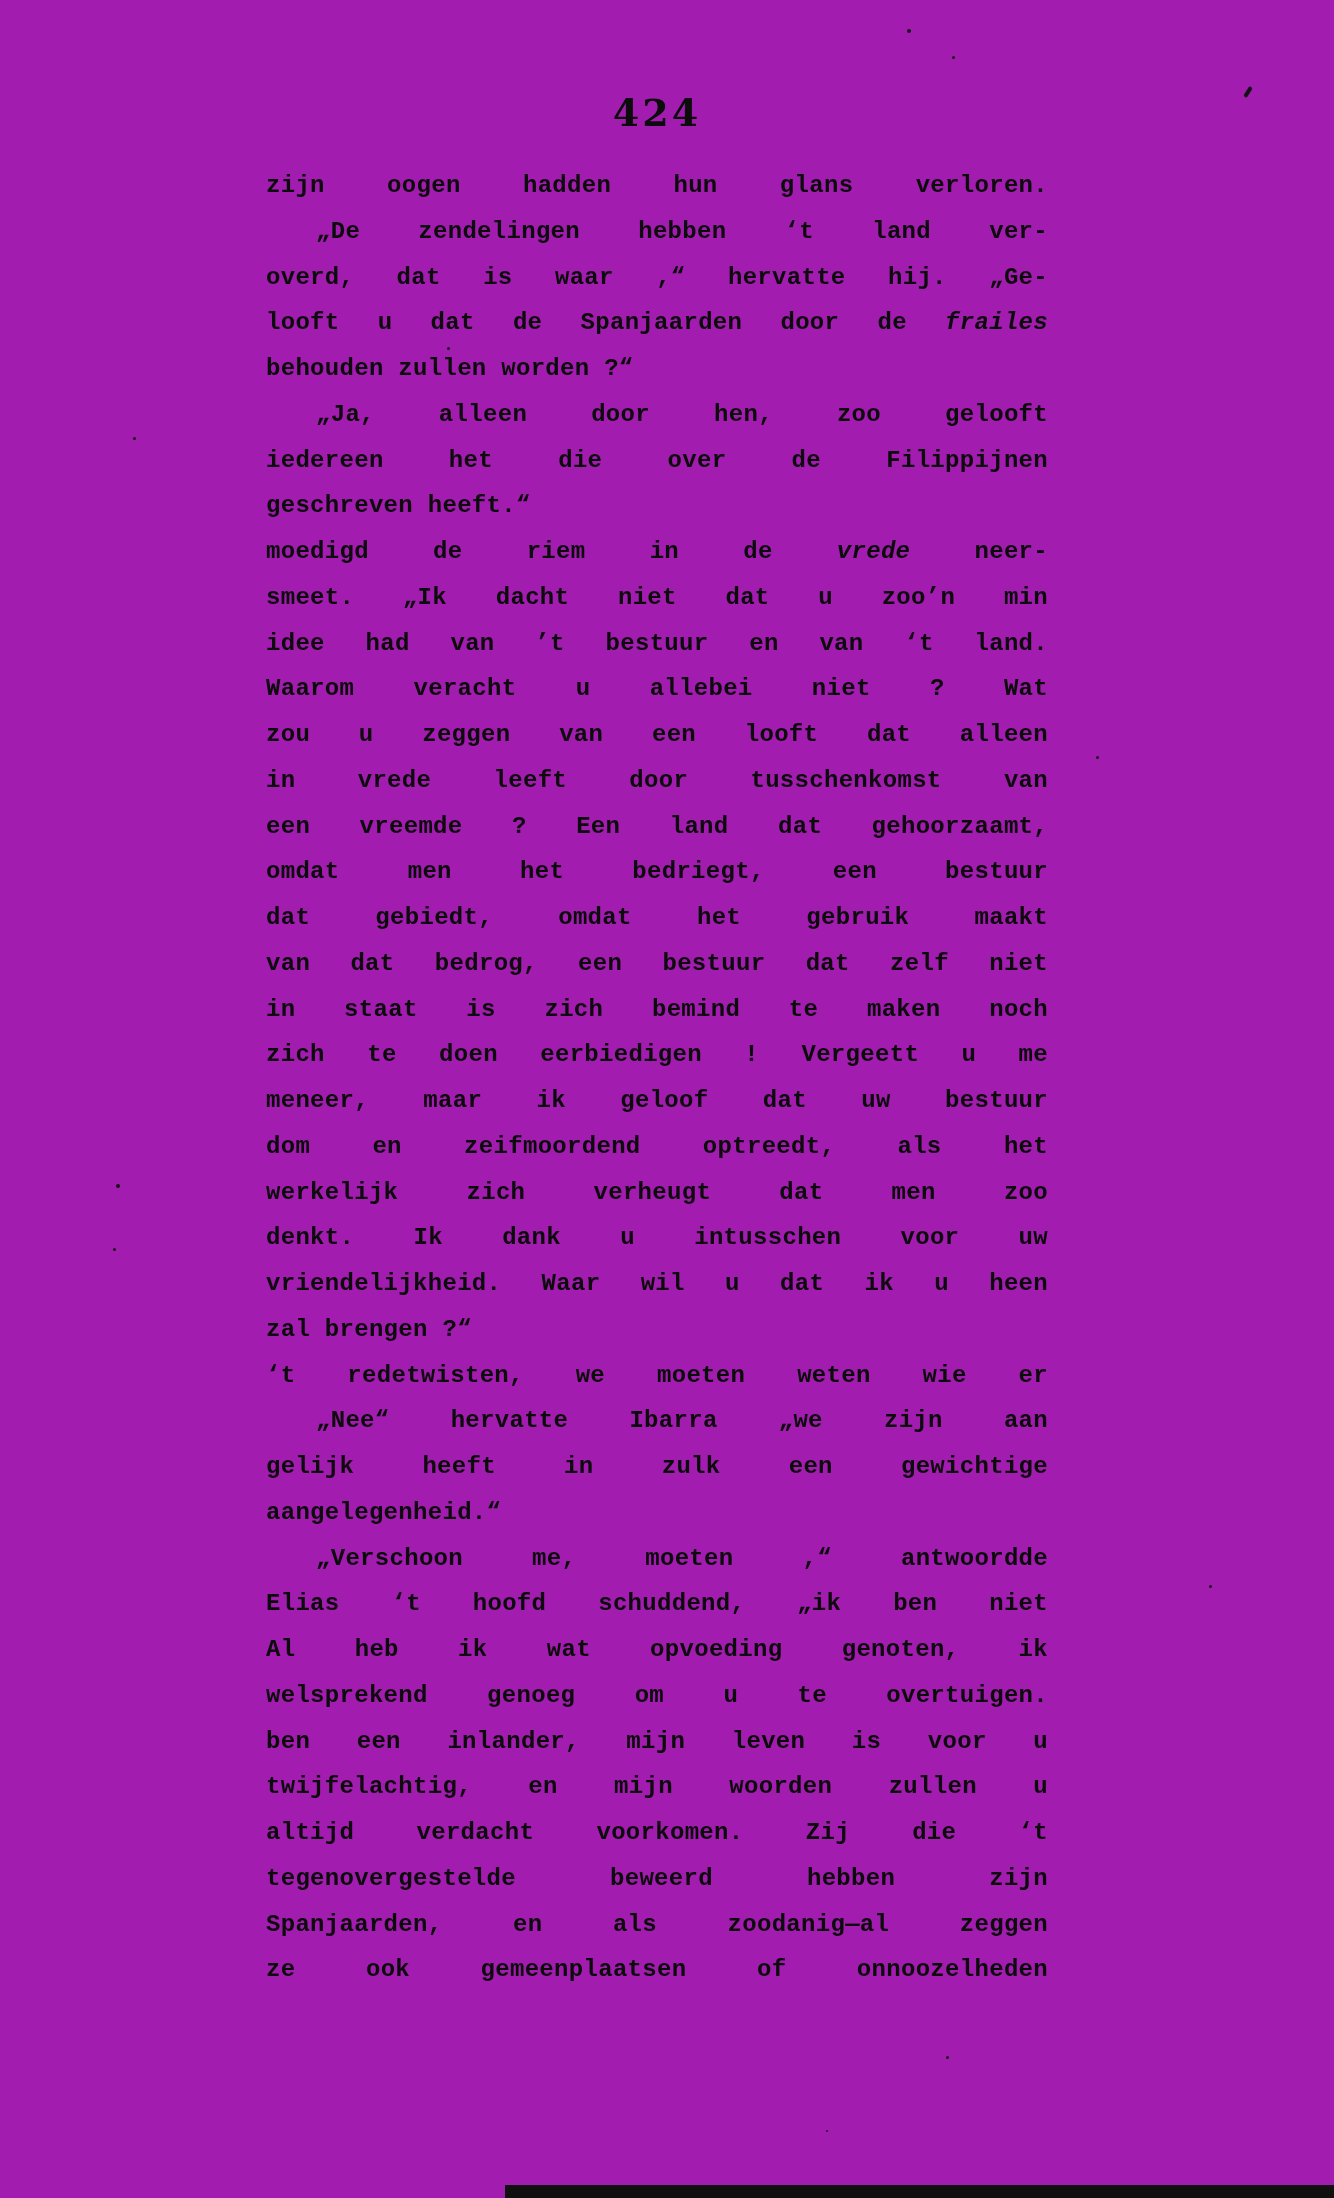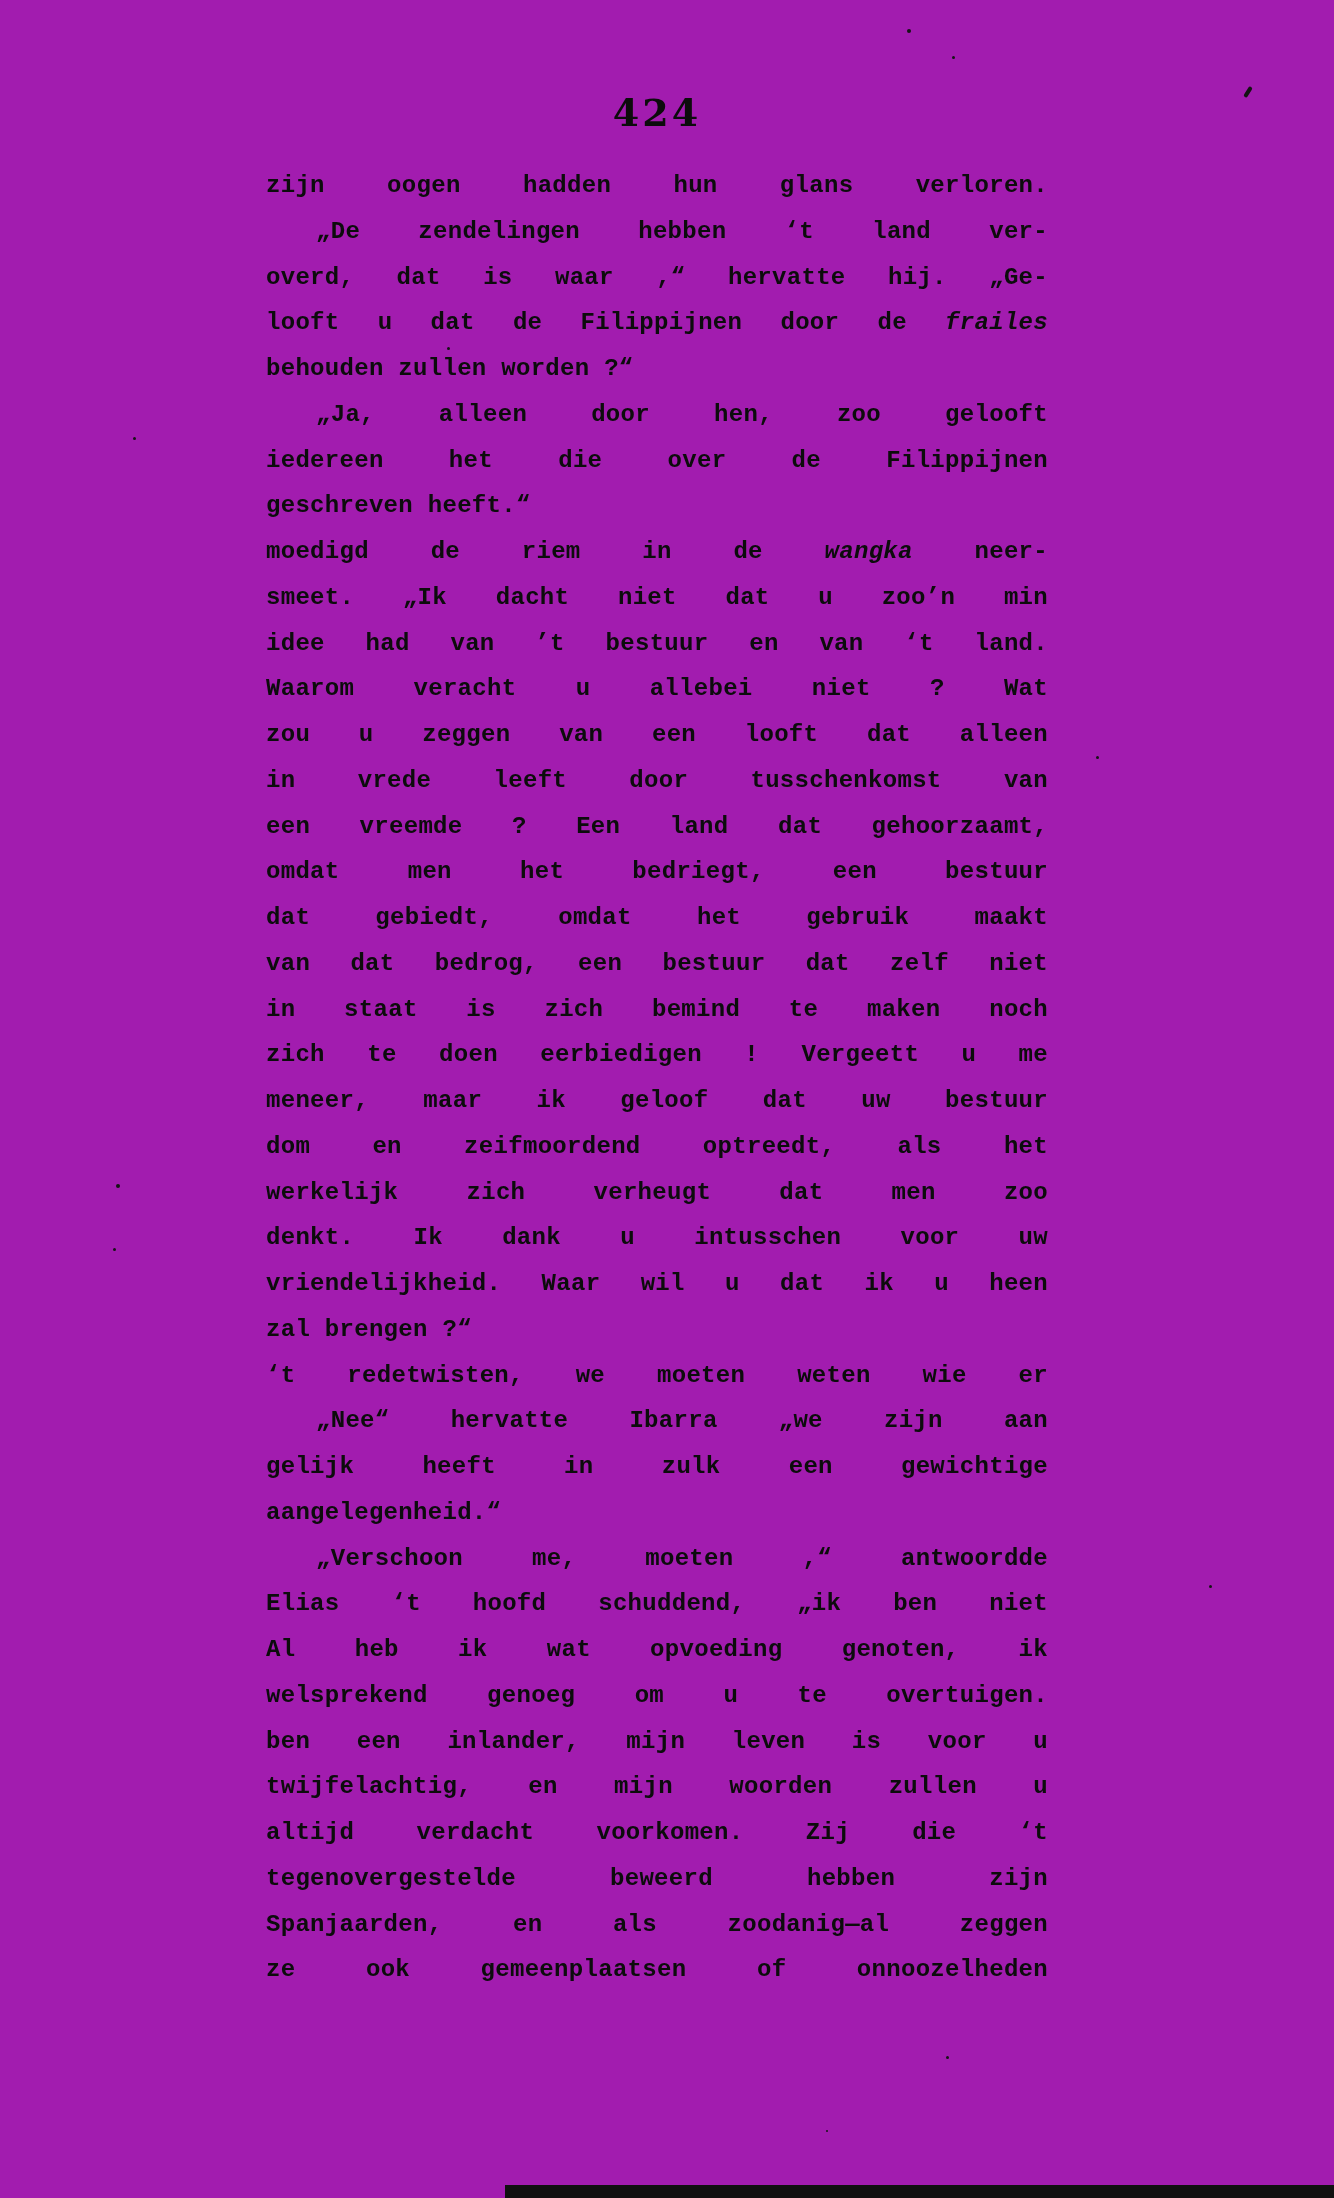--- a/index.html
+++ b/index.html
@@ -71,26 +71,26 @@
 </style>
 </head>
 <body>
 
 <div class="scan-page">
   <div class="page-number">424</div>
   <div class="text-block">
       <div class="line j"><span>zijn oogen hadden hun glans verloren.</span></div>
       <div class="line j indent"><span>„De zendelingen hebben ‘t land ver-</span></div>
       <div class="line j"><span>overd, dat is waar ,“ hervatte hij. „Ge-</span></div>
-      <div class="line j"><span>looft u dat de Filippijnen door de </span><span class="it">frailes</span></div>
+      <div class="line j"><span>looft u dat de Spanjaarden door de </span><span class="it">frailes</span></div>
       <div class="line"><span>behouden zullen worden ?“</span></div>
       <div class="line j indent"><span>„Ja, alleen door hen, zoo gelooft</span></div>
       <div class="line j"><span>iedereen het die over de Filippijnen</span></div>
       <div class="line"><span>geschreven heeft.“</span></div>
-      <div class="line j"><span>moedigd de riem in de </span><span class="it">wangka</span><span> neer-</span></div>
+      <div class="line j"><span>moedigd de riem in de </span><span class="it">vrede</span><span> neer-</span></div>
       <div class="line j"><span>smeet. „Ik dacht niet dat u zoo’n min</span></div>
       <div class="line j"><span>idee had van ’t bestuur en van ‘t land.</span></div>
       <div class="line j"><span>Waarom veracht u allebei niet ? Wat</span></div>
       <div class="line j"><span>zou u zeggen van een looft dat alleen</span></div>
       <div class="line j"><span>in vrede leeft door tusschenkomst van</span></div>
       <div class="line j"><span>een vreemde ? Een land dat gehoorzaamt,</span></div>
       <div class="line j"><span>omdat men het bedriegt, een bestuur</span></div>
       <div class="line j"><span>dat gebiedt, omdat het gebruik maakt</span></div>
       <div class="line j"><span>van dat bedrog, een bestuur dat zelf niet</span></div>
       <div class="line j"><span>in staat is zich bemind te maken noch</span></div>

